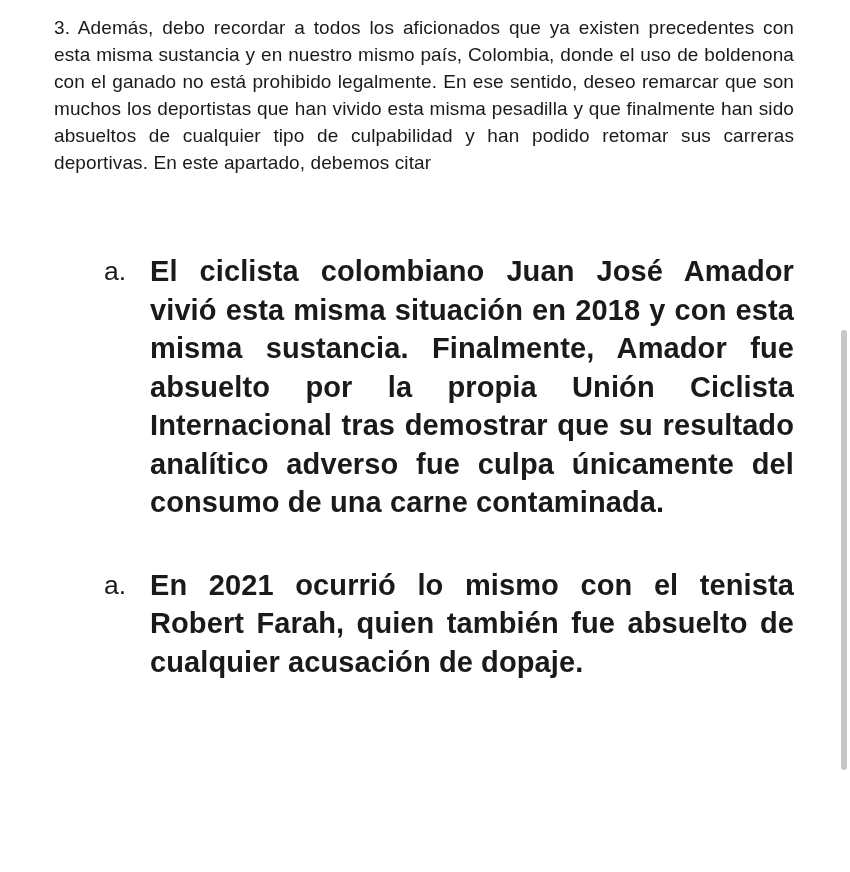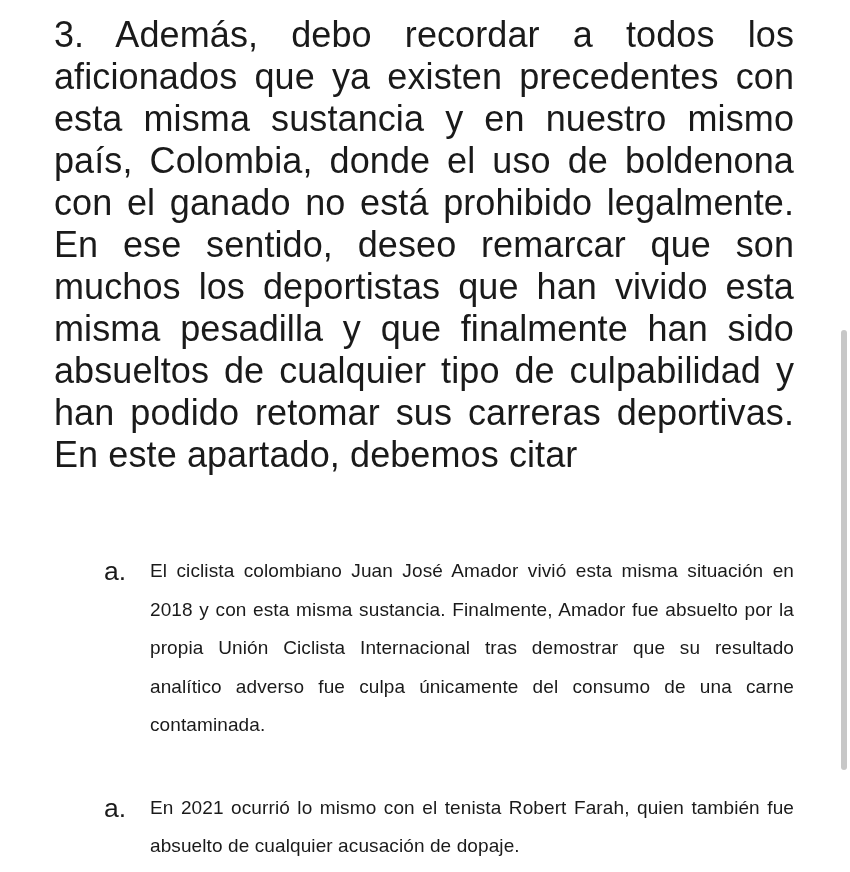--- a/index.html
+++ b/index.html
@@ -16,22 +16,22 @@
     position: relative;
   }
   .page {
     position: relative;
     width: 850px;
     height: 872px;
     box-sizing: border-box;
     padding: 12px 56px 0 54px;
   }
   .para {
-    font-size: 36px;
-    line-height: 42px;
+    font-size: 19px;
+    line-height: 27px;
     text-align: justify;
     text-justify: inter-word;
     margin: 0;
     letter-spacing: 0.1px;
   }
   .para-main {
     padding-top: 2px;
   }
   .list {
     margin: 0;
@@ -49,25 +49,26 @@
   }
   .marker {
     flex: 0 0 auto;
     width: 46px;
     font-size: 26.5px;
     line-height: 38.5px;
     text-align: left;
   }
   .item-text {
     flex: 1 1 auto;
-    font-size: 19px;
+    font-size: 29px;
     line-height: 38.5px;
     text-align: justify;
     text-justify: inter-word;
     letter-spacing: 0.1px;
+    font-weight: bold;
   }
   .scrollbar-track {
     position: absolute;
     top: 0;
     right: 0;
     width: 10px;
     height: 872px;
     background: transparent;
   }
   .scrollbar-thumb {

